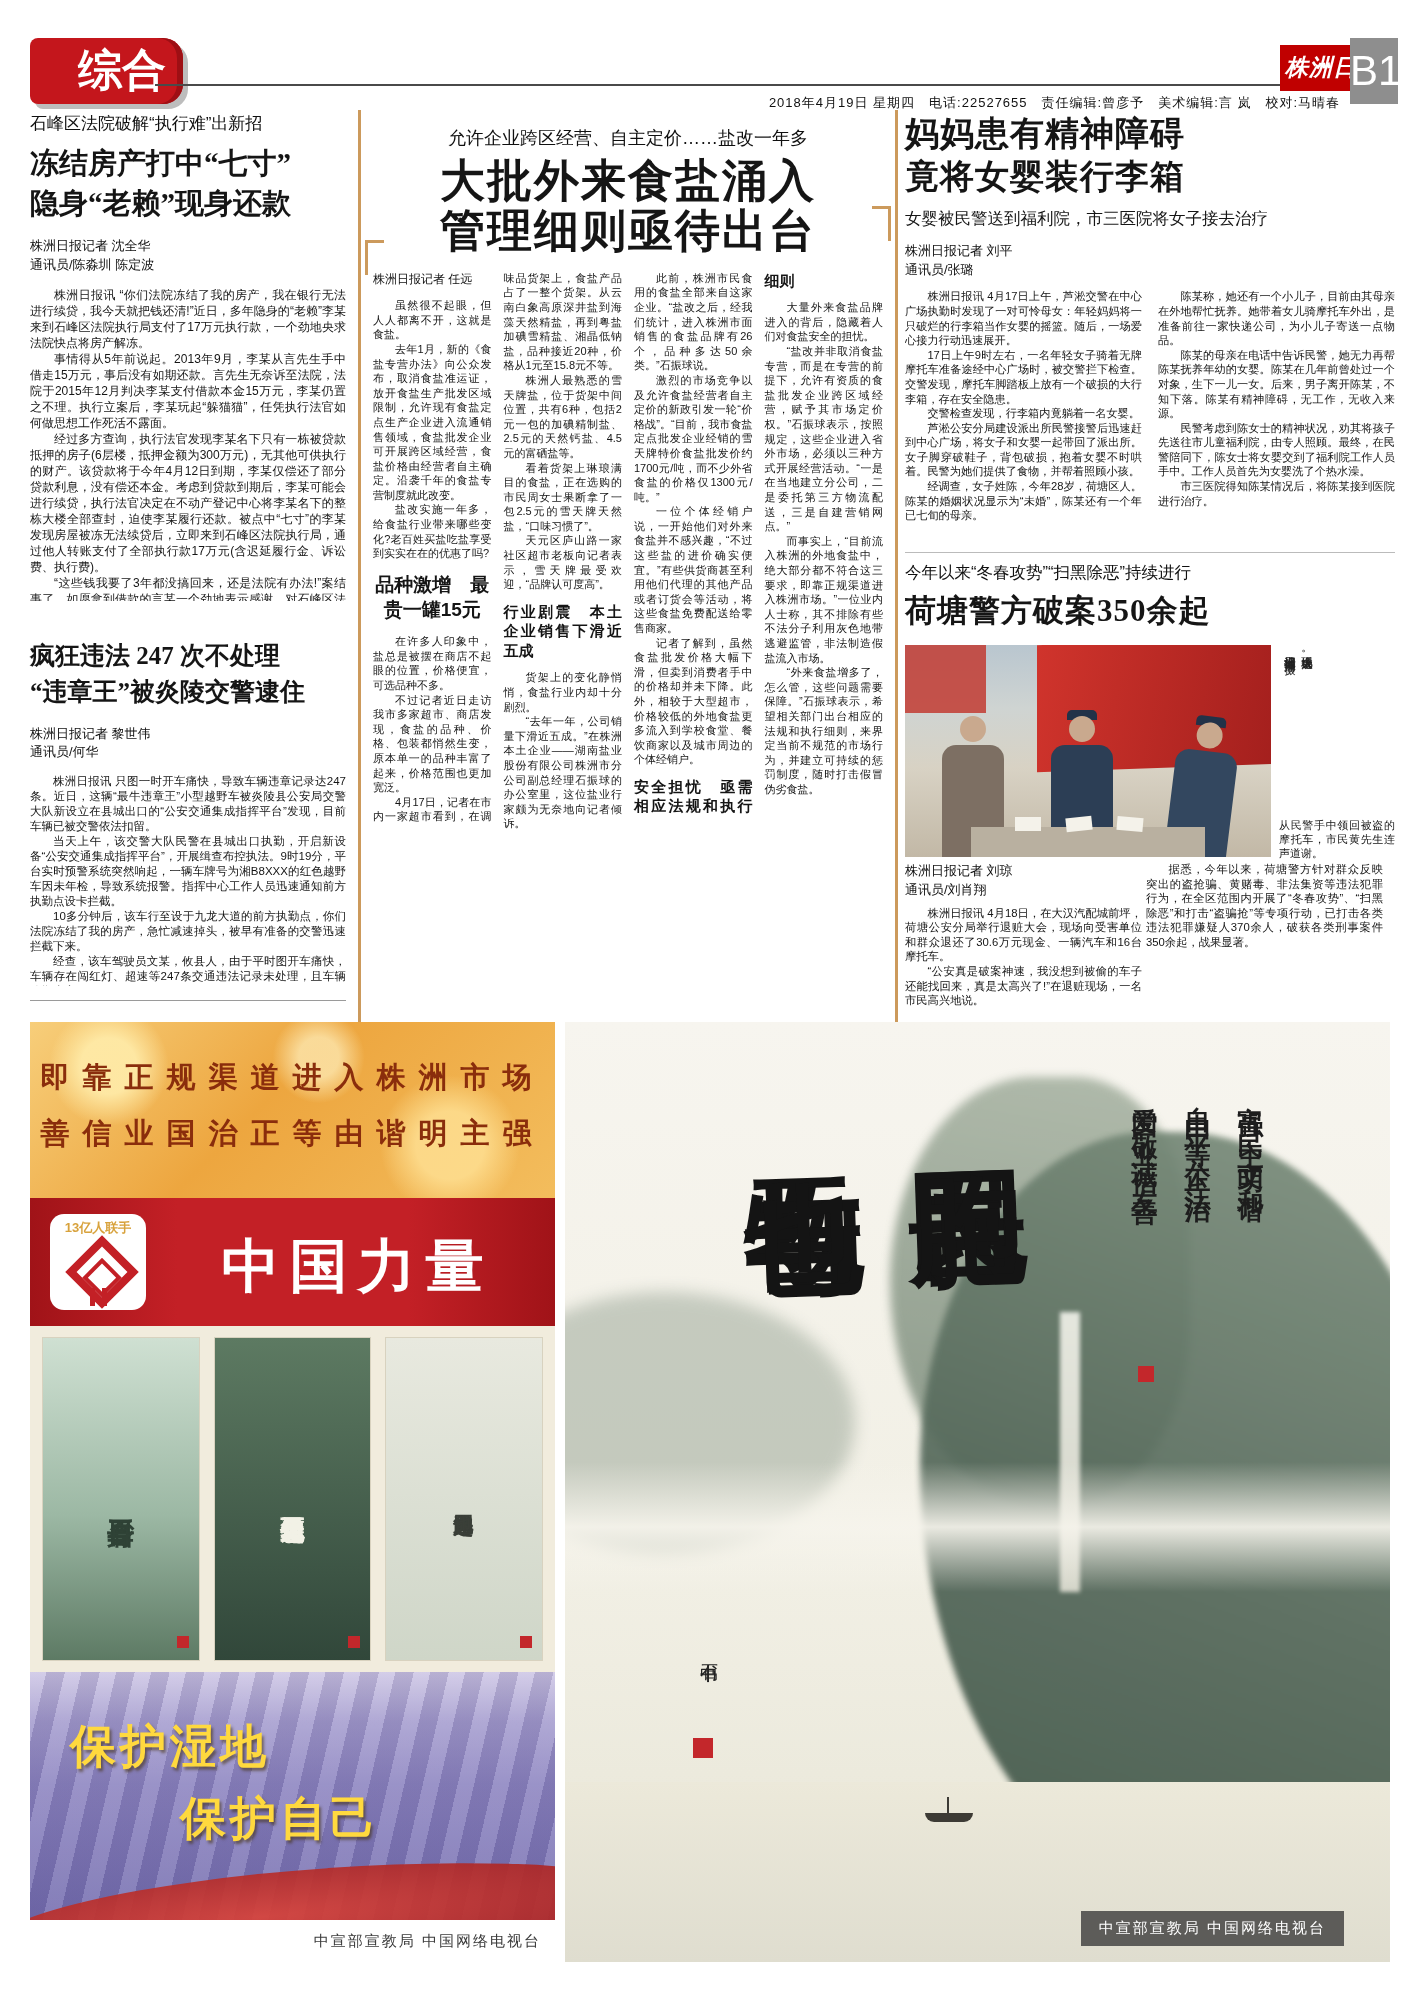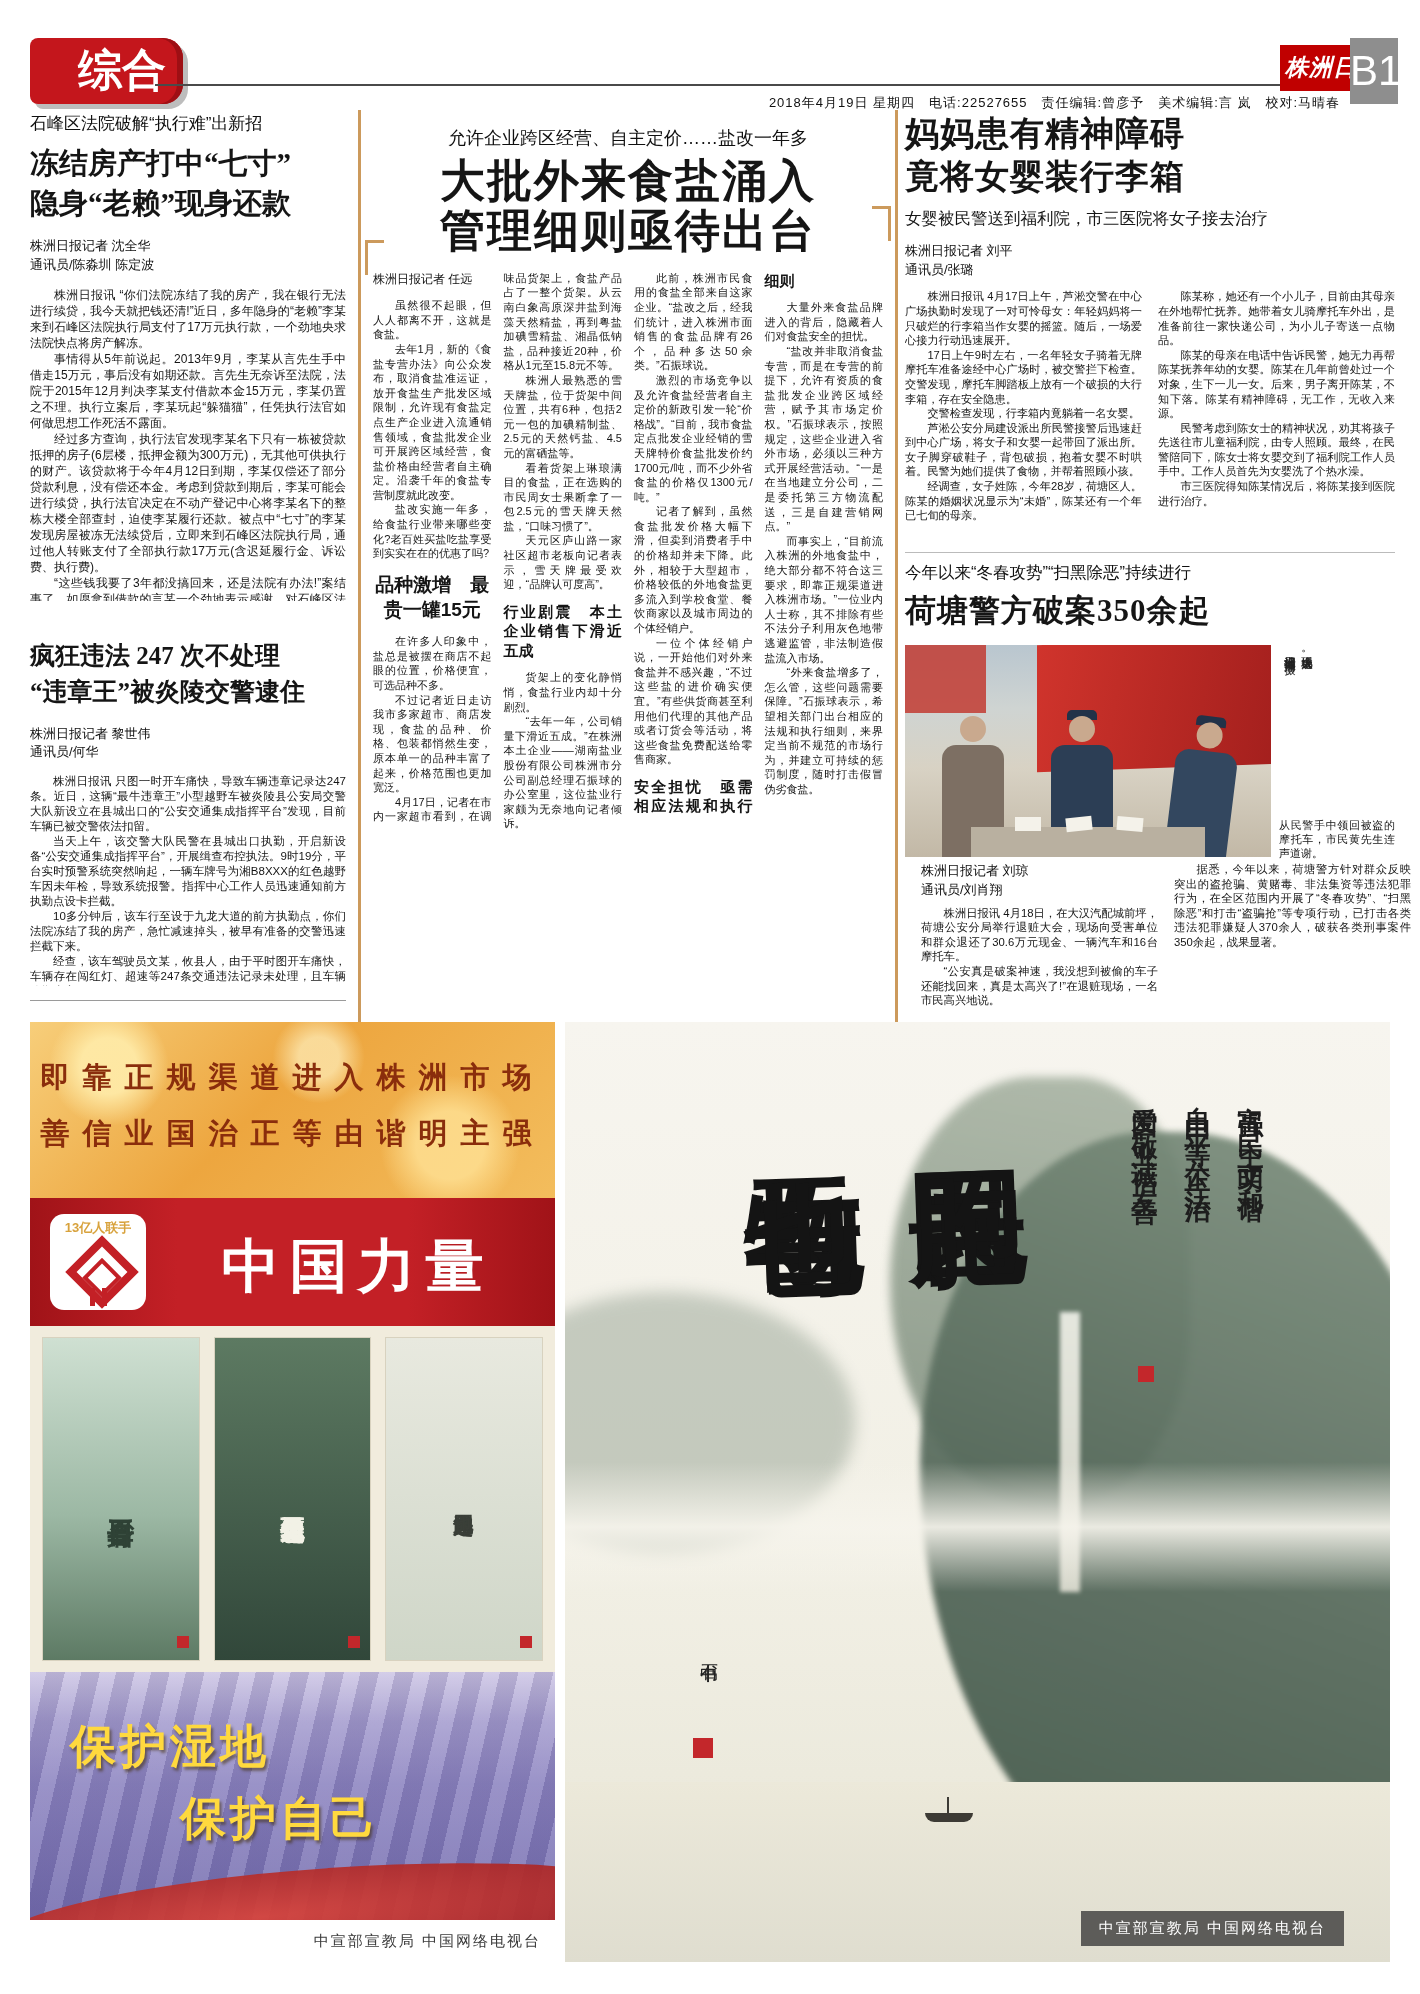--- a/index.html
+++ b/index.html
@@ -63,21 +63,21 @@
   .fig .torso{display:block;width:62px;height:112px;border-radius:14px 14px 0 0;margin-top:3px;}
   .fig1{left:10%;bottom:0;}  .fig1 .torso{background:#7d6f63;}
   .fig2{left:40%;bottom:0;}  .fig2 .torso{background:#2c3e55;}
   .fig3{right:10%;bottom:-6px;transform:rotate(7deg);} .fig3 .torso{background:#33475f;}
   .ptable{position:absolute;left:18%;bottom:0;width:64%;height:30px;background:#b9b0a0;}
   .paper{position:absolute;width:26px;height:14px;background:#f4f2ea;bottom:26px;}
   .paper.p1{left:30%;} .paper.p2{left:44%;transform:rotate(-6deg);} .paper.p3{left:58%;transform:rotate(5deg);}
   .photo-cap{left:1281px;top:648px;height:164px;writing-mode:vertical-rl;font-size:11.5px;line-height:17px;color:#222;}
   .photo-cap span{display:block;}
   .sidenote{left:1279px;top:818px;width:116px;font-size:11px;line-height:14px;text-align:justify;}
-  .hetang-body{left:905px;top:862px;width:490px;display:flex;gap:16px;height:152px;overflow:hidden;margin-left:16px;}
+  .hetang-body{left:905px;top:862px;width:490px;display:flex;gap:4px;height:152px;overflow:hidden;}
   .hetang-body .col{width:237px;font-size:11.3px;line-height:14.6px;text-align:justify;}
   .hetang-body .byline{margin:0 0 6px 0;}
   
   .adL{left:30px;top:1022px;width:525px;height:940px;}
   .ad-gold{position:relative;height:176px;overflow:hidden;
     background:radial-gradient(circle at 15% 25%,rgba(255,236,170,.9) 0 28px,rgba(255,236,170,0) 60px),
                radial-gradient(circle at 80% 70%,rgba(255,226,150,.8) 0 34px,rgba(255,226,150,0) 70px),
                radial-gradient(circle at 55% 20%,rgba(255,240,190,.7) 0 20px,rgba(255,240,190,0) 46px),
                linear-gradient(135deg,#f7ce7a,#eda63f 45%,#f3bd5d);}
   .gold-row{position:absolute;left:0;width:100%;text-align:center;font-family:"Liberation Serif",serif;
@@ -208,22 +208,22 @@
       <p>不过记者近日走访我市多家超市、商店发现，食盐的品种、价格、包装都悄然生变，原本单一的品种丰富了起来，价格范围也更加宽泛。</p>
       <p>4月17日，记者在市内一家超市看到，在调味品货架上，食盐产品占了一整个货架。从云南白象高原深井盐到海藻天然精盐，再到粤盐加碘雪精盐、湘晶低钠盐，品种接近20种，价格从1元至15.8元不等。</p>
       <p>株洲人最熟悉的雪天牌盐，位于货架中间位置，共有6种，包括2元一包的加碘精制盐、2.5元的天然钙盐、4.5元的富硒盐等。</p>
       <p>看着货架上琳琅满目的食盐，正在选购的市民周女士果断拿了一包2.5元的雪天牌天然盐，“口味习惯了”。</p>
       <p>天元区庐山路一家社区超市老板向记者表示，雪天牌最受欢迎，“品牌认可度高”。</p>
       <div class="sub">行业剧震　本土企业销售下滑近五成</div>
       <p>货架上的变化静悄悄，食盐行业内却十分剧烈。</p>
       <p>“去年一年，公司销量下滑近五成。”在株洲本土企业——湖南盐业股份有限公司株洲市分公司副总经理石振球的办公室里，这位盐业行家颇为无奈地向记者倾诉。</p>
       <p>此前，株洲市民食用的食盐全部来自这家企业。“盐改之后，经我们统计，进入株洲市面销售的食盐品牌有26个，品种多达50余类。”石振球说。</p>
       <p>激烈的市场竞争以及允许食盐经营者自主定价的新政引发一轮“价格战”。“目前，我市食盐定点批发企业经销的雪天牌特价食盐批发价约1700元/吨，而不少外省食盐的价格仅1300元/吨。”</p>
+      <p>一位个体经销户说，一开始他们对外来食盐并不感兴趣，“不过这些盐的进价确实便宜。”有些供货商甚至利用他们代理的其他产品或者订货会等活动，将这些食盐免费配送给零售商家。</p>
       <p>记者了解到，虽然食盐批发价格大幅下滑，但卖到消费者手中的价格却并未下降。此外，相较于大型超市，价格较低的外地食盐更多流入到学校食堂、餐饮商家以及城市周边的个体经销户。</p>
-      <p>一位个体经销户说，一开始他们对外来食盐并不感兴趣，“不过这些盐的进价确实便宜。”有些供货商甚至利用他们代理的其他产品或者订货会等活动，将这些食盐免费配送给零售商家。</p>
       <div class="sub">安全担忧　亟需相应法规和执行细则</div>
       <p>大量外来食盐品牌进入的背后，隐藏着人们对食盐安全的担忧。</p>
       <p>“盐改并非取消食盐专营，而是在专营的前提下，允许有资质的食盐批发企业跨区域经营，赋予其市场定价权。”石振球表示，按照规定，这些企业进入省外市场，必须以三种方式开展经营活动。“一是在当地建立分公司，二是委托第三方物流配送，三是自建营销网点。”</p>
       <p>而事实上，“目前流入株洲的外地食盐中，绝大部分都不符合这三要求，即靠正规渠道进入株洲市场。”一位业内人士称，其不排除有些不法分子利用灰色地带逃避监管，非法制造假盐流入市场。</p>
       <p>“外来食盐增多了，怎么管，这些问题需要保障。”石振球表示，希望相关部门出台相应的法规和执行细则，来界定当前不规范的市场行为，并建立可持续的惩罚制度，随时打击假冒伪劣食盐。</p>
     </div>
   </div>
 
   <div class="abs baby">
     <div class="title">

